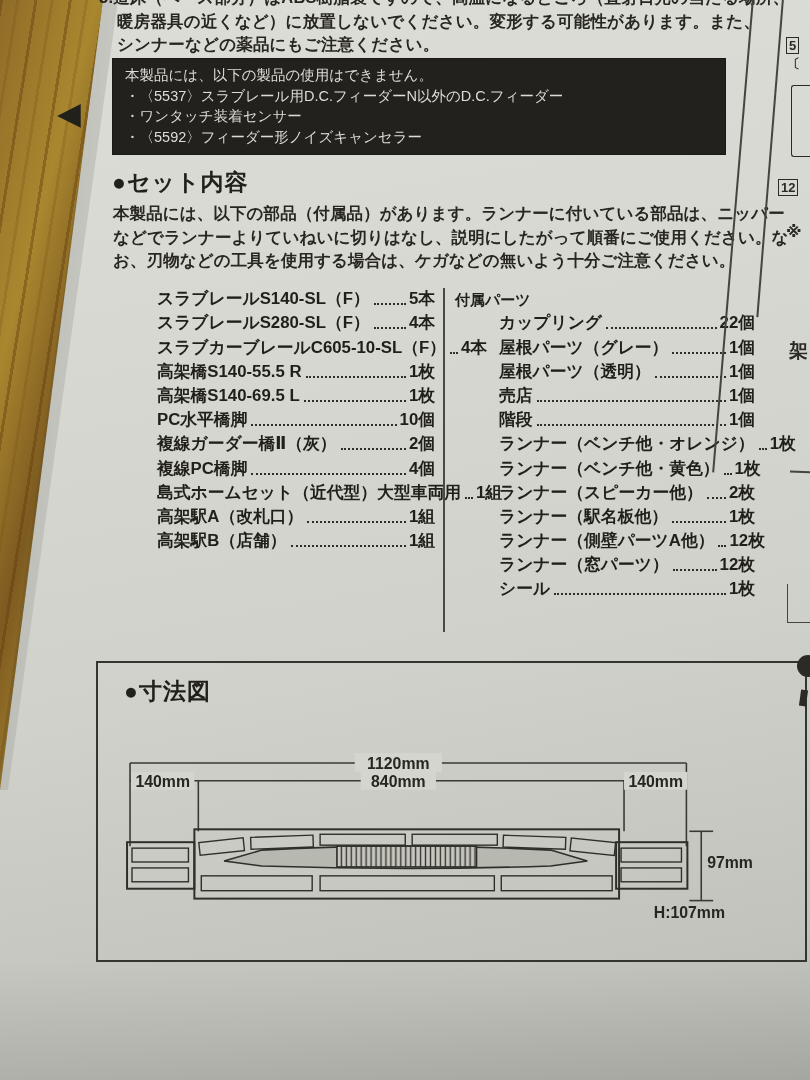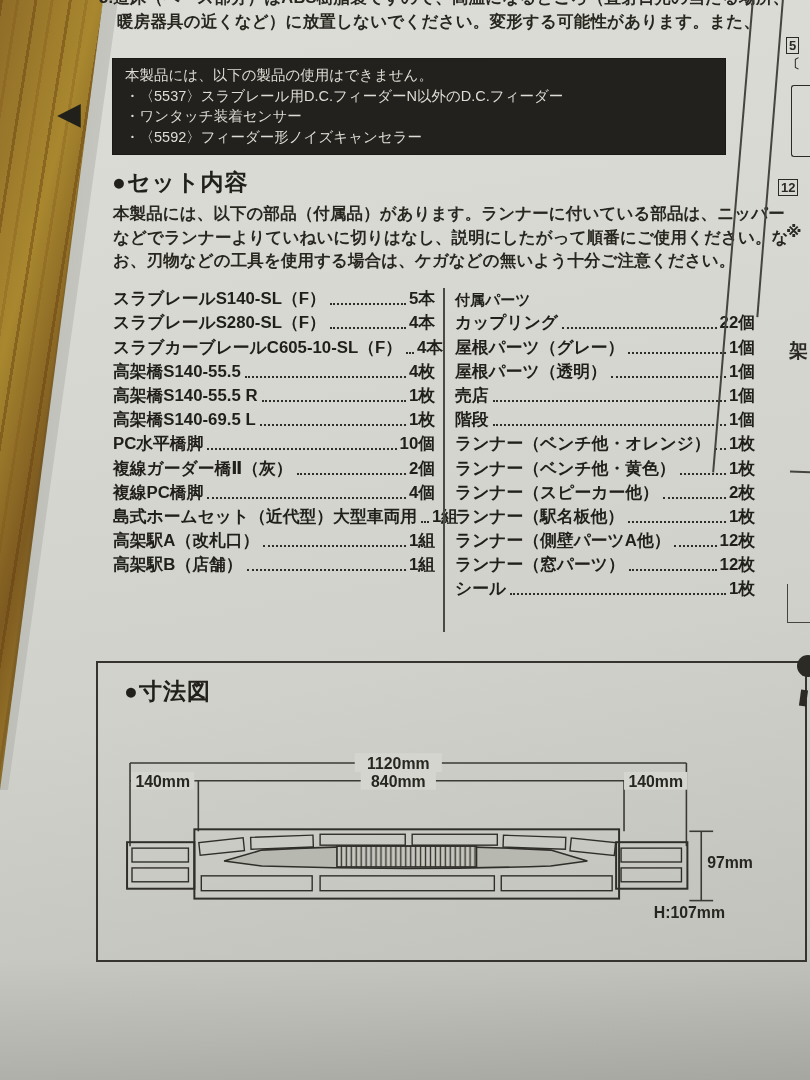--- a/index.html
+++ b/index.html
@@ -35,21 +35,21 @@
   .sec-heading{font-size:23px;font-weight:bold;letter-spacing:1px;color:#21201b;}
   .set-heading{left:112px;top:167px;}
   .set-intro{left:113px;top:202px;width:650px;font-size:16.5px;line-height:23.6px;font-weight:600;white-space:nowrap;letter-spacing:.1px;}
 
   
   .lists{left:113px;top:286px;width:642px;height:350px;}
   .col{position:absolute;top:0;}
   .col-left{left:0;width:322px;}
   .col-right{left:342px;width:300px;}
   .col-divider{position:absolute;left:330px;top:2px;width:1.6px;height:344px;background:#4a4943;}
-  .row{display:flex;align-items:flex-end;height:24.2px;font-size:16.8px;font-weight:bold;color:#201f1a;white-space:nowrap;}
+  .row{display:flex;align-items:flex-end;height:24.2px;font-size:16.8px;font-weight:bold;color:#201f1a;white-space:nowrap;margin-left:44px;}
   .row .leader{flex:1;border-bottom:2.6px dotted #2e2d28;transform:translateY(-5px);margin:0 3px 0 4px;min-width:8px;}
   .row .qty{text-align:right;}
   .list-header{height:24.2px;display:flex;align-items:flex-end;font-size:15px;font-weight:bold;color:#201f1a;}
 
   
   .dim-box{left:96px;top:661px;width:662px;height:297px;border:2.5px solid #35342e;background:rgba(0,0,0,0);padding-left:45px;}
   .dim-heading{position:absolute;left:26px;top:13px;}
   .dim-box svg{position:absolute;left:0;top:0;}
   .svg-label{font-family:"Liberation Sans","DejaVu Sans",sans-serif;font-size:16px;font-weight:600;fill:#27261f;}
 
@@ -63,20 +63,21 @@
 <body>
 
 <div class="photo">
 
   <div class="wood"></div>
   <div class="paper-edge-shade"></div>
 
   <div class="abs top-caution ink">
     <div>3.道床（ベース部分）はABS樹脂製ですので、高温になるところ（直射日光の当たる場所、</div>
     <div class="cont">暖房器具の近くなど）に放置しないでください。変形する可能性があります。また、</div>
+    <div class="cont">シンナーなどの薬品にもご注意ください。</div>
   </div>
 
   <div class="abs warn">
     <div>本製品には、以下の製品の使用はできません。</div>
     <div>・〈5537〉スラブレール用D.C.フィーダーN以外のD.C.フィーダー</div>
     <div>・ワンタッチ装着センサー</div>
     <div>・〈5592〉フィーダー形ノイズキャンセラー</div>
   </div>
 
   <div class="abs marker">◀</div>
@@ -101,25 +102,20 @@
     <span class="leader"></span>
     <span class="qty">4本</span>
   </div>
 
   <div class="row">
     <span>スラブカーブレールC605-10-SL（F）</span>
     <span class="leader"></span>
     <span class="qty">4本</span>
   </div>
 
-  <div class="row">
-    <span>高架橋S140-55.5</span>
-    <span class="leader"></span>
-    <span class="qty">4枚</span>
-  </div>
 
   <div class="row">
     <span>高架橋S140-55.5 R</span>
     <span class="leader"></span>
     <span class="qty">1枚</span>
   </div>
 
   <div class="row">
     <span>高架橋S140-69.5 L</span>
     <span class="leader"></span>

